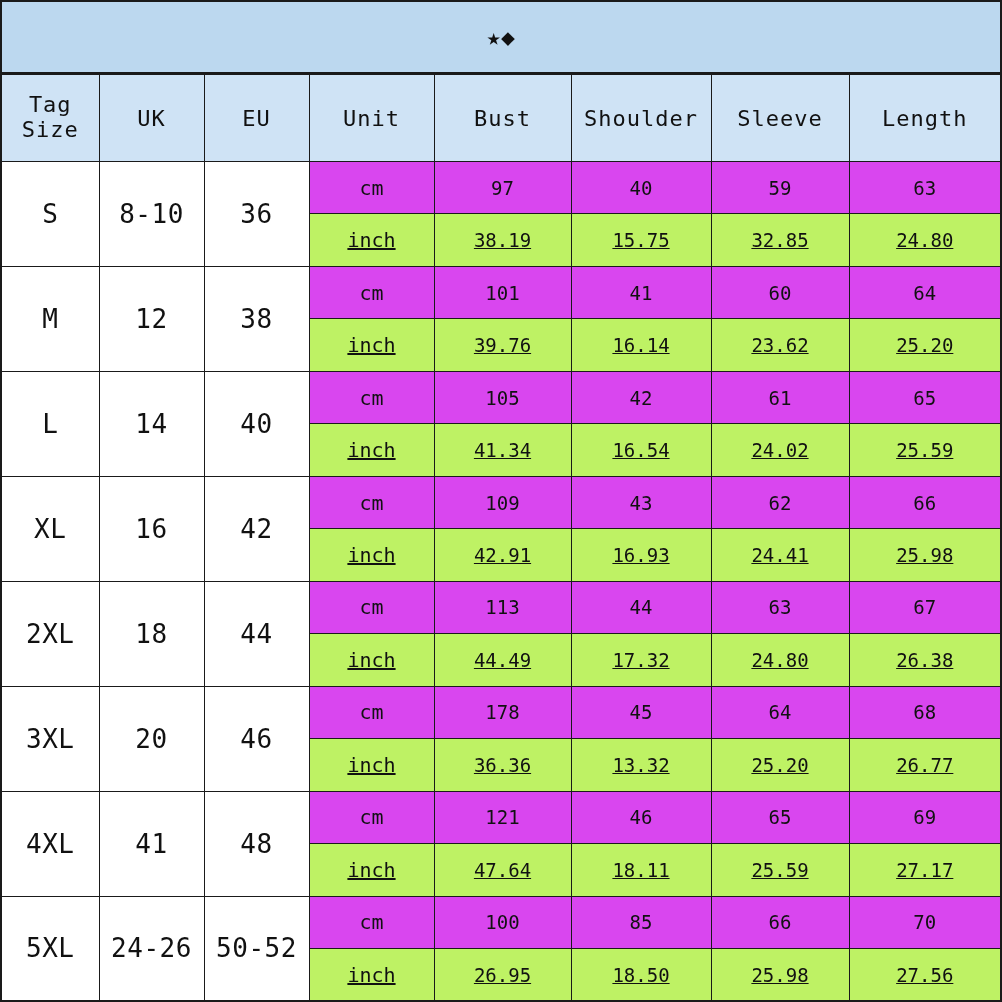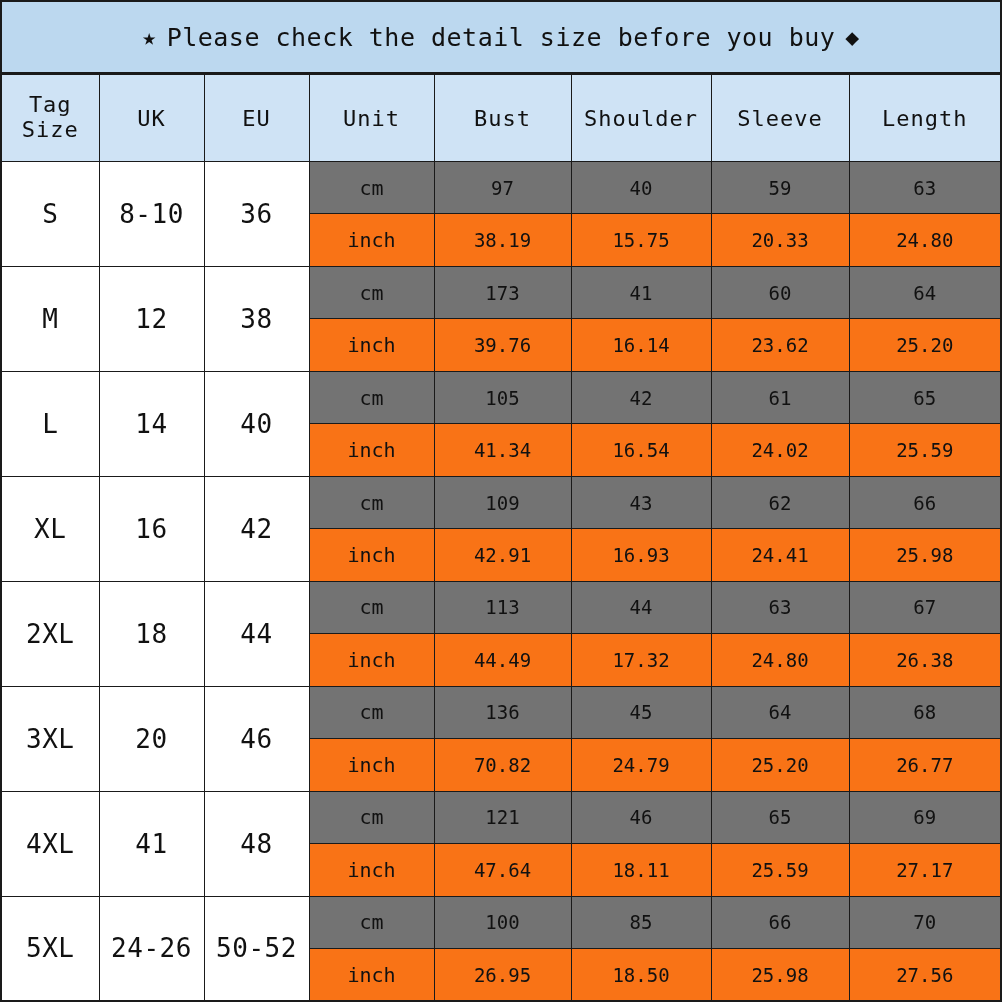--- a/index.html
+++ b/index.html
@@ -80,41 +80,41 @@
   thead th .two-line {
     display: block;
     line-height: 1.12;
   }
   td.tagcell, td.ukcell, td.eucell {
     background: #ffffff;
     font-size: 26px;
     letter-spacing: 0.5px;
   }
   td.unit-cm, td.val-cm {
-    background: #737373;
+    background: #d946ef;
   }
   td.unit-in, td.val-in {
-    background: #f97316;
+    background: #bef264;
+    text-decoration: underline;
   }
   td.unit-cm, td.unit-in {
     font-size: 20px;
   }
   td.val-cm, td.val-in {
     font-size: 19px;
   }
   tbody tr { height: 50px; }
 </style>
 </head>
 <body>
 
 <div class="sheet">
 
   <div class="banner">
     <span class="star">★</span>
-    <span class="txt">Please check the detail size before you buy</span>
     <span class="diamond">◆</span>
   </div>
 
   <table class="size-table">
     <colgroup>
       <col class="c-tag">
         <col class="c-uk">
         <col class="c-eu">
         <col class="c-unit">
       <col class="c-bust">
@@ -146,30 +146,30 @@
         <td class="unit-cm">cm</td>
         <td class="val-cm">97</td>
         <td class="val-cm">40</td>
         <td class="val-cm">59</td>
         <td class="val-cm">63</td>
       </tr>
       <tr>
         <td class="unit-in">inch</td>
         <td class="val-in">38.19</td>
         <td class="val-in">15.75</td>
-        <td class="val-in">20.33</td>
+        <td class="val-in">32.85</td>
         <td class="val-in">24.80</td>
       </tr>
 
       <tr>
         <td class="tagcell" rowspan="2">M</td>
         <td class="ukcell" rowspan="2">12</td>
         <td class="eucell" rowspan="2">38</td>
         <td class="unit-cm">cm</td>
-        <td class="val-cm">173</td>
+        <td class="val-cm">101</td>
         <td class="val-cm">41</td>
         <td class="val-cm">60</td>
         <td class="val-cm">64</td>
       </tr>
       <tr>
         <td class="unit-in">inch</td>
         <td class="val-in">39.76</td>
         <td class="val-in">16.14</td>
         <td class="val-in">23.62</td>
         <td class="val-in">25.20</td>
@@ -227,29 +227,29 @@
         <td class="val-in">17.32</td>
         <td class="val-in">24.80</td>
         <td class="val-in">26.38</td>
       </tr>
 
       <tr>
         <td class="tagcell" rowspan="2">3XL</td>
         <td class="ukcell" rowspan="2">20</td>
         <td class="eucell" rowspan="2">46</td>
         <td class="unit-cm">cm</td>
-        <td class="val-cm">136</td>
+        <td class="val-cm">178</td>
         <td class="val-cm">45</td>
         <td class="val-cm">64</td>
         <td class="val-cm">68</td>
       </tr>
       <tr>
         <td class="unit-in">inch</td>
-        <td class="val-in">70.82</td>
-        <td class="val-in">24.79</td>
+        <td class="val-in">36.36</td>
+        <td class="val-in">13.32</td>
         <td class="val-in">25.20</td>
         <td class="val-in">26.77</td>
       </tr>
 
       <tr>
         <td class="tagcell" rowspan="2">4XL</td>
         <td class="ukcell" rowspan="2">41</td>
         <td class="eucell" rowspan="2">48</td>
         <td class="unit-cm">cm</td>
         <td class="val-cm">121</td>

